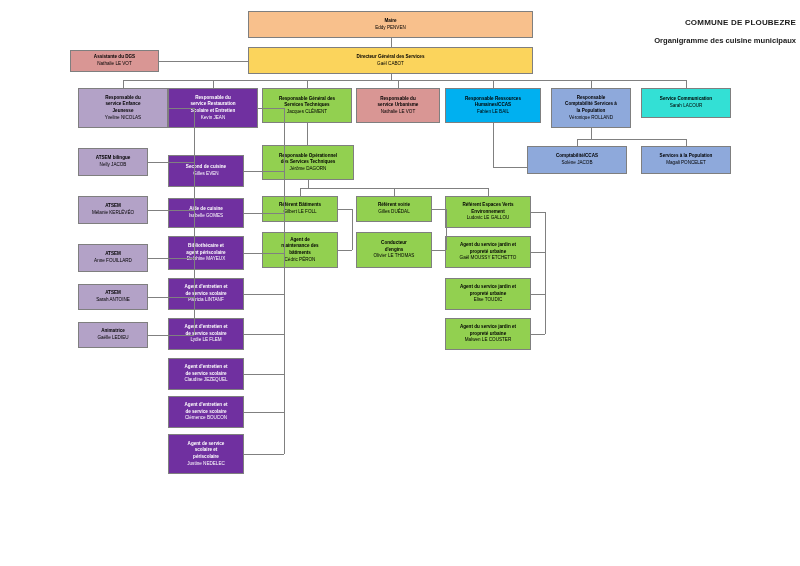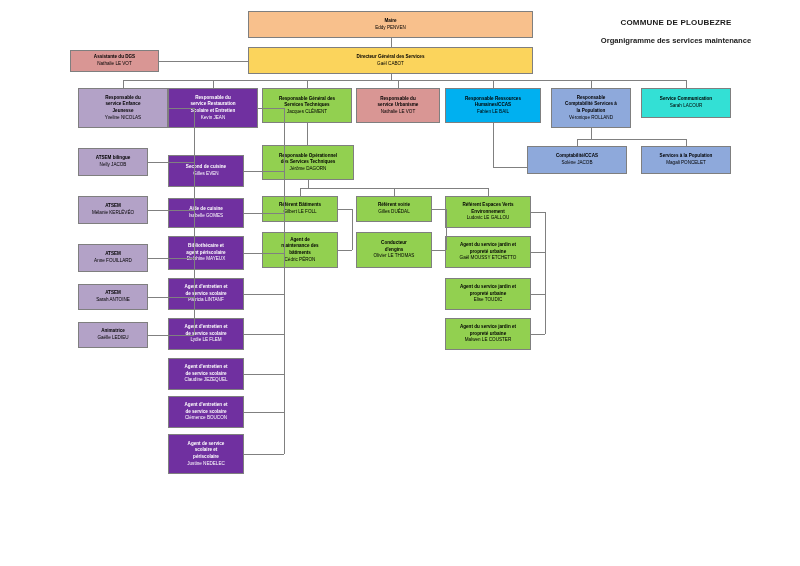--- a/index.html
+++ b/index.html
@@ -18,21 +18,21 @@
     text-align:center;
     font-size:4.6px;line-height:1.45;
     padding:1px 2px;
     overflow:hidden;
   }
   .box .ttl{font-weight:bold;white-space:pre-line;}
   .box .nm{font-weight:normal;}
   .box.dark{color:#ffffff;}
   .box.dark .nm{color:#ffffff;}
   .box.light{color:#000000;}
-  .hdr{position:absolute;text-align:center;color:#1a1a1a;}
+  .hdr{position:absolute;text-align:right;color:#1a1a1a;}
   .hdr .l1{font-size:8px;font-weight:bold;letter-spacing:.2px;}
   .hdr .l2{font-size:7.6px;font-weight:bold;margin-top:9px;}
 </style>
 </head>
 <body>
 
 <div id="chart">
     <div class="box light" style="left: 248px; top: 11px; width: 285px; height: 27px; background: rgb(248, 192, 140);">
       <div class="ttl">Maire</div>
       <div class="nm">Eddy PENVEN</div>
@@ -241,14 +241,14 @@
     <div class="conn" style="left: 446px; top: 209px; width: 1px; height: 41px; background: rgb(128, 128, 128);"></div>
     <div class="conn" style="left: 531px; top: 212px; width: 14px; height: 1px; background: rgb(128, 128, 128);"></div>
     <div class="conn" style="left: 531px; top: 252px; width: 14px; height: 1px; background: rgb(128, 128, 128);"></div>
     <div class="conn" style="left: 531px; top: 294px; width: 14px; height: 1px; background: rgb(128, 128, 128);"></div>
     <div class="conn" style="left: 531px; top: 334px; width: 14px; height: 1px; background: rgb(128, 128, 128);"></div>
     <div class="conn" style="left: 545px; top: 212px; width: 1px; height: 122px; background: rgb(128, 128, 128);"></div>
   </div>
 
 <div class="hdr" style="left:556px;top:18px;width:240px;">
   <div class="l1">COMMUNE DE PLOUBEZRE</div>
-  <div class="l2">Organigramme des services maintenance</div>
+  <div class="l2">Organigramme des cuisine municipaux</div>
 </div>
 
 </body></html>

